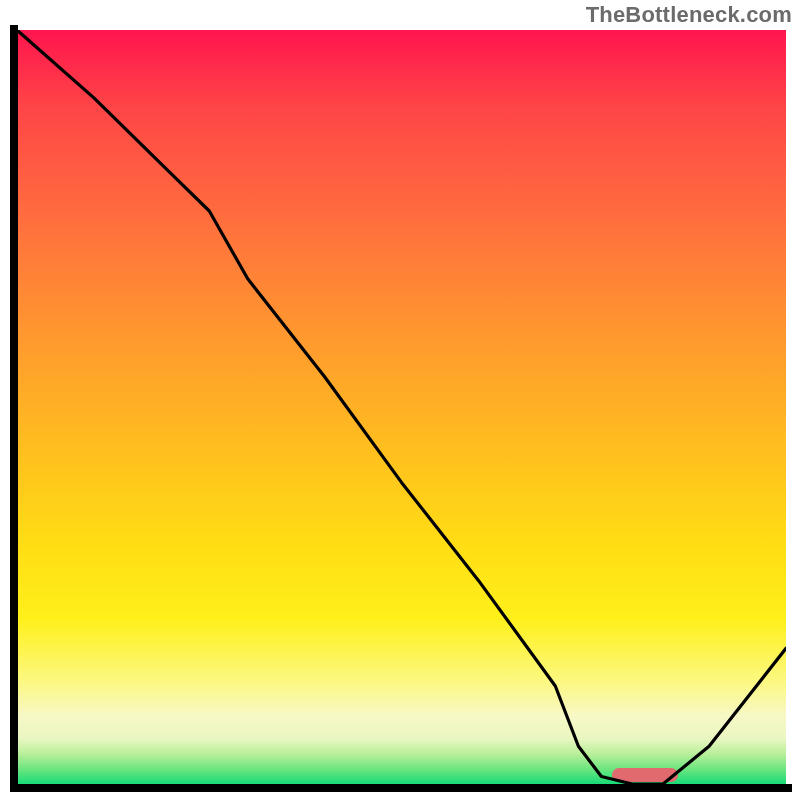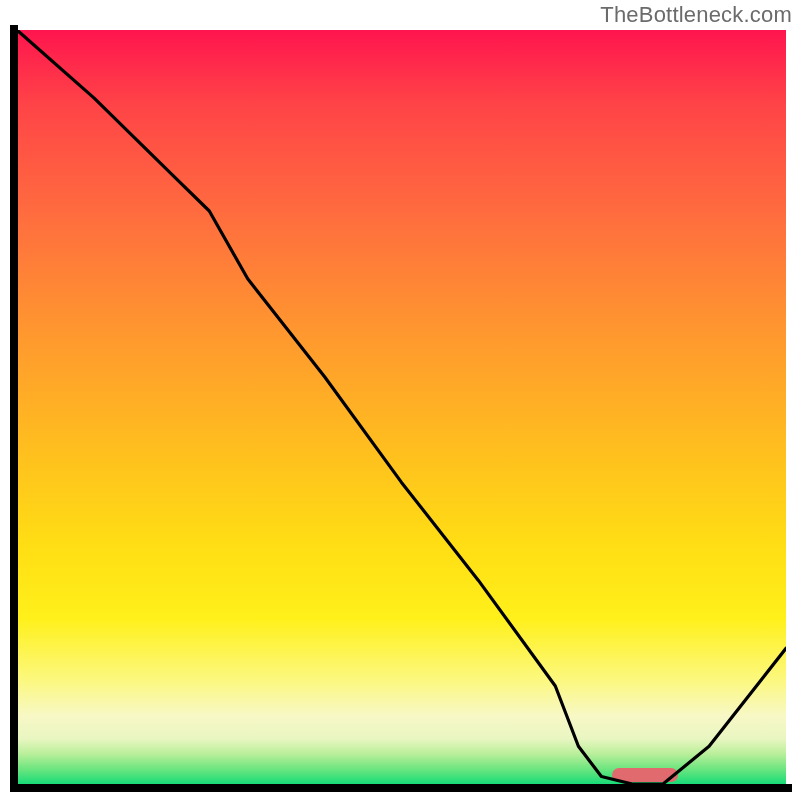--- a/index.html
+++ b/index.html
@@ -13,21 +13,21 @@
   .canvas {
     position: relative;
     width: 800px;
     height: 800px;
   }
   .watermark {
     position: absolute;
     top: 2px;
     right: 8px;
     font-size: 22px;
-    font-weight: 400;
+    font-weight: 700;
     color: #6b6b6b;
     letter-spacing: 0.2px;
   }
   .plot-area {
     position: absolute;
     left: 17px;
     top: 30px;
     width: 769px;
     height: 754px;
     overflow: hidden;

